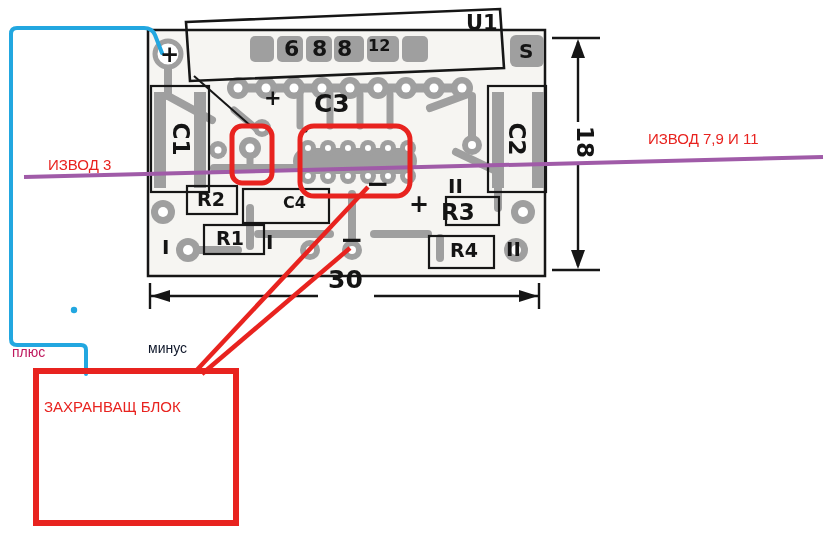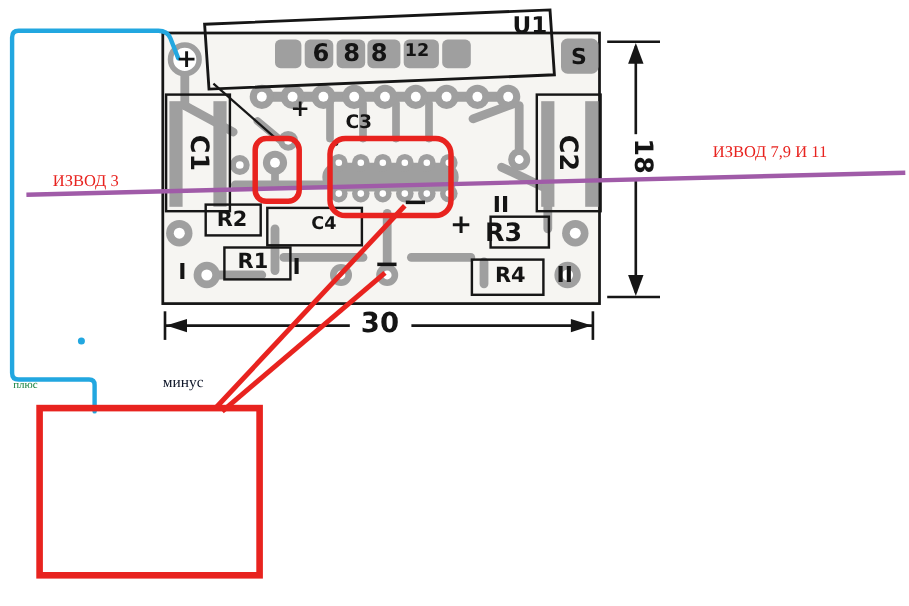--- a/index.html
+++ b/index.html
@@ -9,21 +9,21 @@
     background:#ffffff; overflow:hidden;
     font-family:"DejaVu Sans", sans-serif;
   }
   .art { position:absolute; left:0; top:0; }
   .lbl {
     position:absolute; color:#141414; font-weight:700;
     line-height:1; white-space:nowrap; font-family:"DejaVu Sans", sans-serif;
   }
   .rot { transform:translate(-50%,-50%) rotate(90deg); }
   .ann {
-    position:absolute; font-family:Liberation Serif, serif;
+    position:absolute; font-family:Liberation Sans, sans-serif;
     line-height:1.1; white-space:nowrap; font-weight:400;
   }
 </style>
 </head>
 <body>
 
 <div class="canvas">
 
   <svg class="art" width="826" height="551" viewBox="0 0 826 551">
 
@@ -189,39 +189,40 @@
   <div class="lbl" style="left:466px;top:13px;font-size:21px">U1</div>
   <div class="lbl" style="left:519px;top:41px;font-size:20px">S</div>
 
   <div class="lbl" style="left:284px;top:38px;font-size:22px">6</div>
   <div class="lbl" style="left:312px;top:38px;font-size:22px">8</div>
   <div class="lbl" style="left:337px;top:38px;font-size:22px">8</div>
   <div class="lbl" style="left:368px;top:38px;font-size:16px">12</div>
 
   <div class="lbl rot" style="left:180px;top:139px;font-size:23px">C1</div>
   <div class="lbl rot" style="left:516px;top:139px;font-size:23px">C2</div>
-  <div class="lbl" style="left:314px;top:103px;font-size:17px">C3</div>
+  <div class="lbl" style="left:314px;top:91px;font-size:25px">C3</div>
   <div class="lbl" style="left:283px;top:195px;font-size:16px">C4</div>
   <div class="lbl" style="left:216px;top:229px;font-size:19px">R1</div>
   <div class="lbl" style="left:197px;top:190px;font-size:19px">R2</div>
   <div class="lbl" style="left:441px;top:201px;font-size:23px">R3</div>
   <div class="lbl" style="left:450px;top:241px;font-size:19px">R4</div>
 
   <div class="lbl" style="left:160px;top:43px;font-size:23px">+</div>
   <div class="lbl" style="left:264px;top:88px;font-size:21px">+</div>
   <div class="lbl" style="left:409px;top:192px;font-size:24px">+</div>
   <div class="lbl" style="left:366px;top:170px;font-size:28px">−</div>
   <div class="lbl" style="left:340px;top:226px;font-size:28px">−</div>
 
   <div class="lbl" style="left:162px;top:237px;font-size:20px">I</div>
   <div class="lbl" style="left:266px;top:232px;font-size:20px">I</div>
   <div class="lbl" style="left:448px;top:176px;font-size:20px">II</div>
   <div class="lbl" style="left:506px;top:239px;font-size:20px">II</div>
 
-  <div class="lbl" style="left:328px;top:281px;font-size:25px">30</div>
+  <div class="lbl" style="left:328px;top:267px;font-size:25px">30</div>
   <div class="lbl rot" style="left:584px;top:142px;font-size:23px">18</div>
 
   <div class="ann" style="left:48px;top:157px;font-size:15px;color:#e8231f">ИЗВОД 3</div>
   <div class="ann" style="left:648px;top:131px;font-size:15px;color:#e8231f">ИЗВОД 7,9 И 11</div>
-  <div class="ann" style="left:12px;top:345px;font-size:10px;color:#15803d">плюс</div>
+  <div class="ann" style="left:12px;top:345px;font-size:14px;color:#be185d">плюс</div>
   <div class="ann" style="left:148px;top:341px;font-size:14px;color:#0f172a">минус</div>
+  <div class="ann" style="left:44px;top:399px;font-size:15px;color:#e8231f">ЗАХРАНВАЩ БЛОК</div>
 
 </div>
 
 </body></html>

